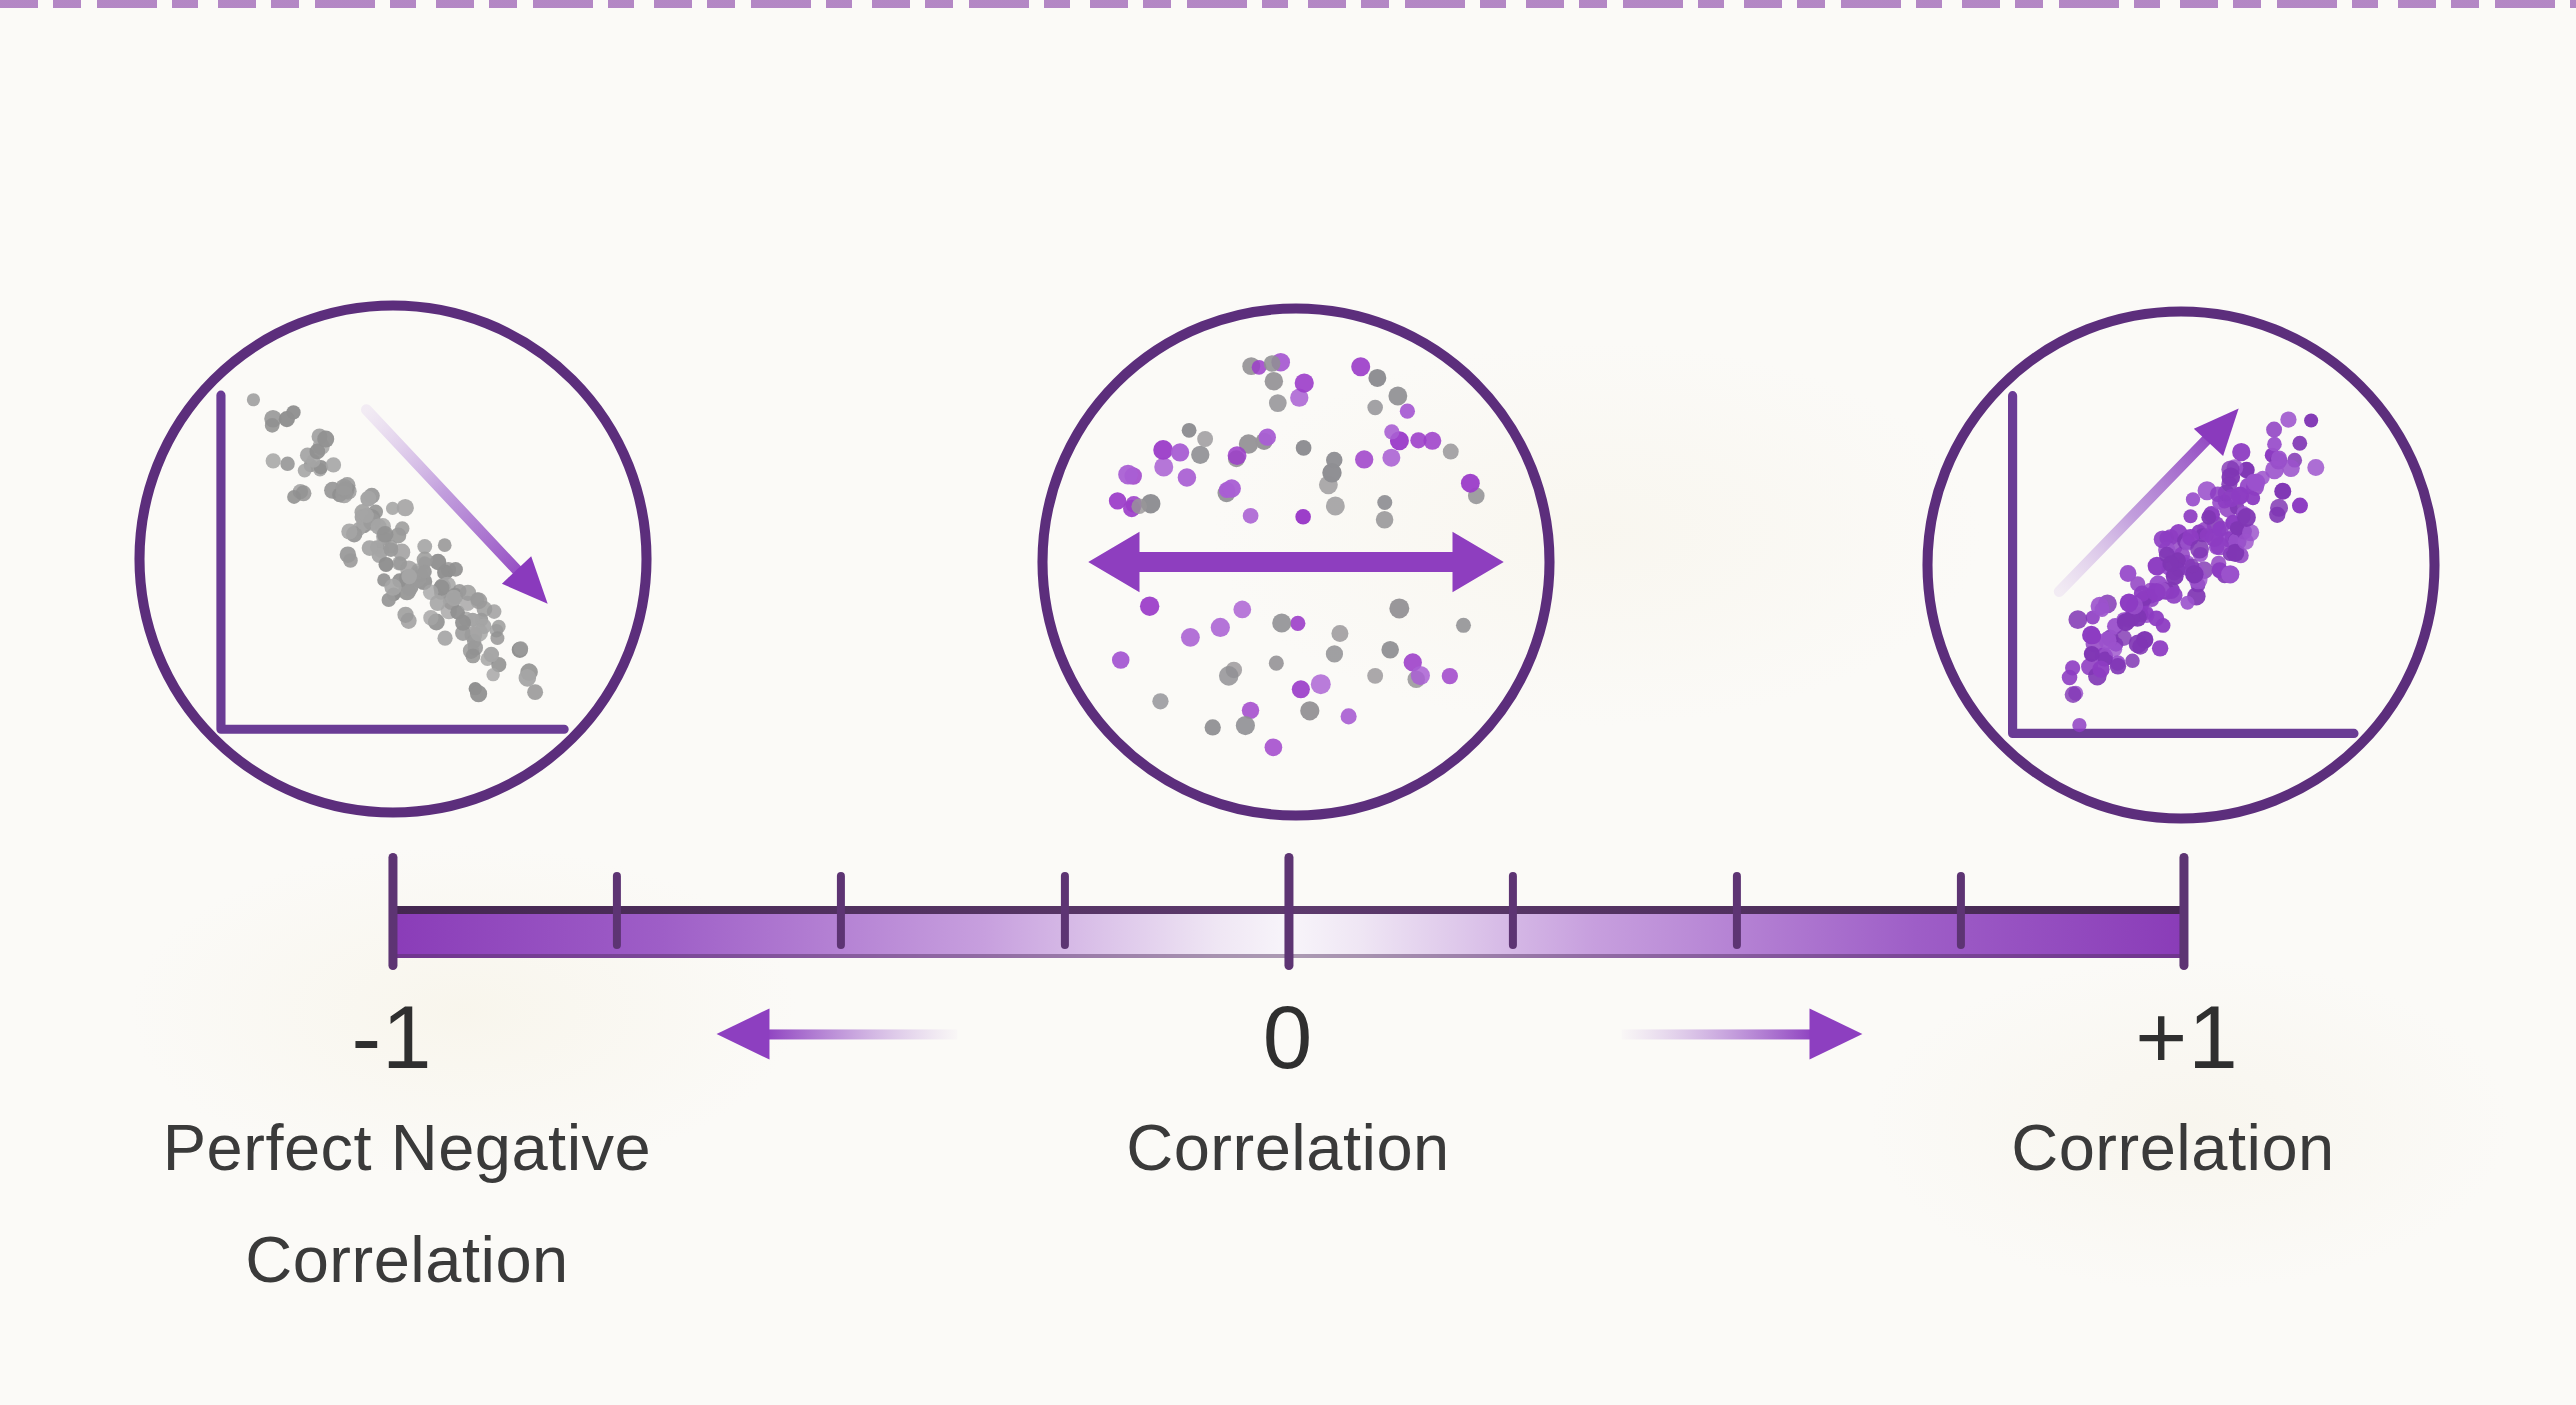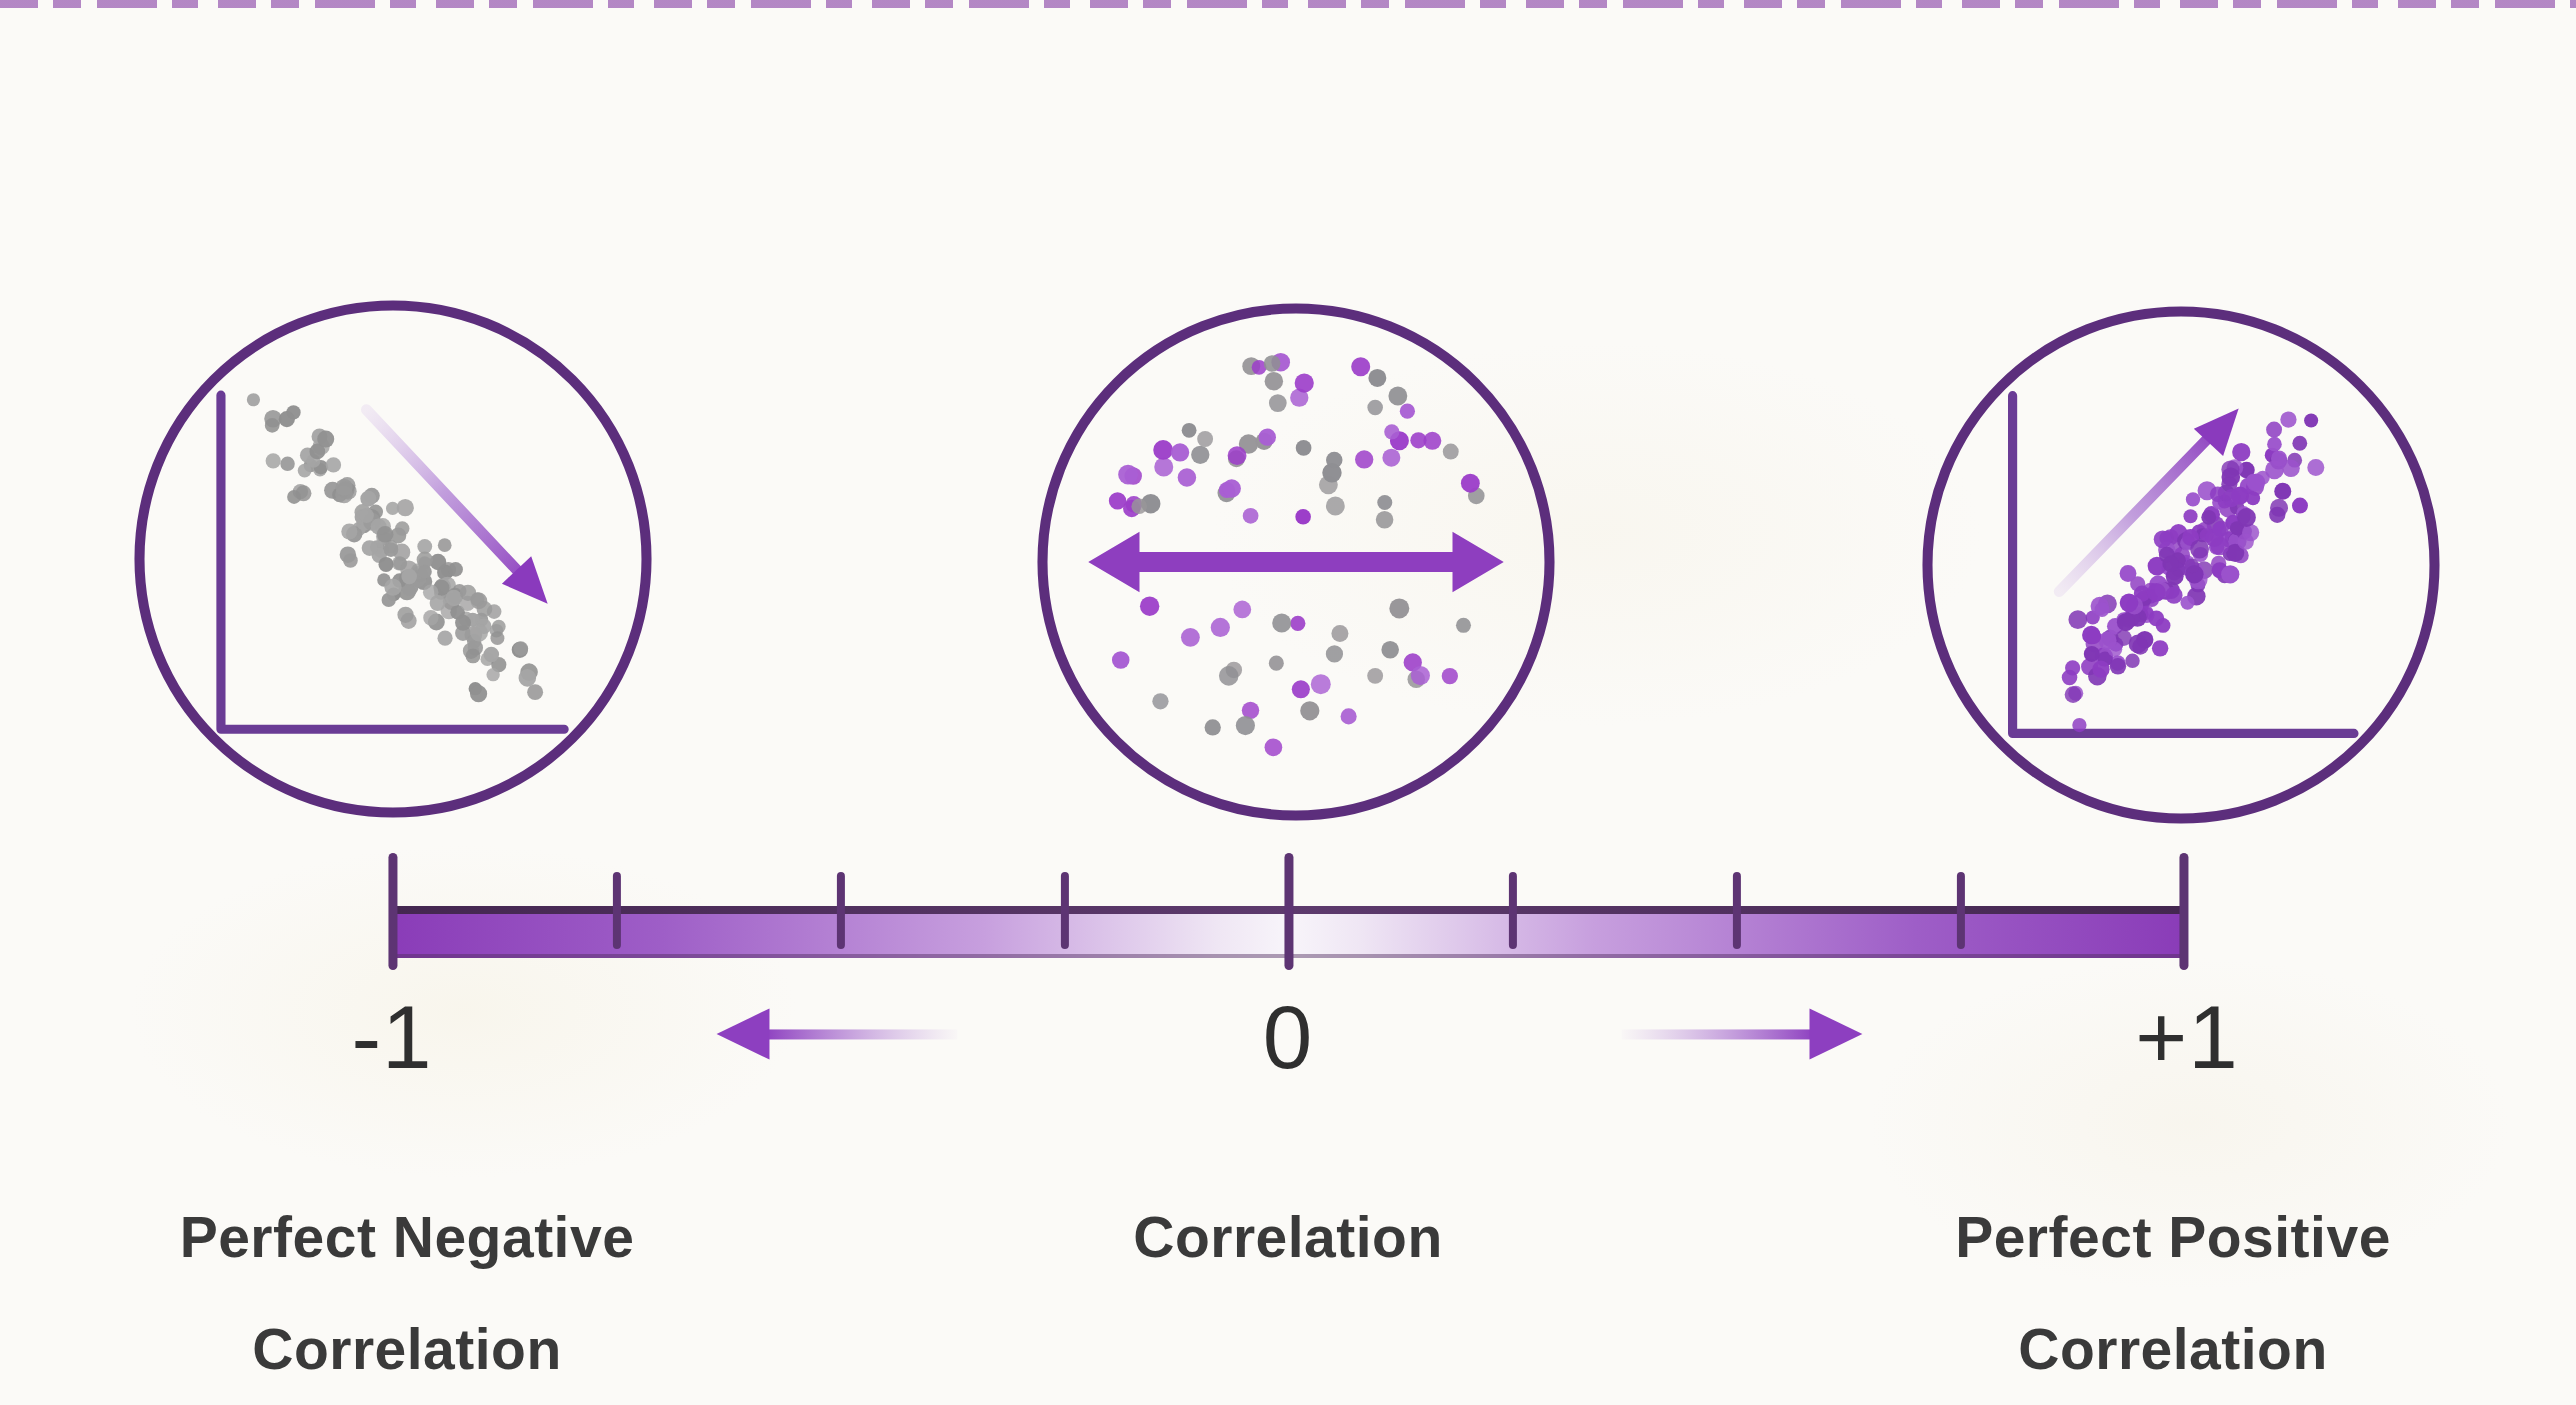--- a/index.html
+++ b/index.html
@@ -31,22 +31,22 @@
     background:linear-gradient(90deg,#442750 0%,#5d3a6d 50%,#442750 100%);
   }
   .tick{position:absolute;background:#5d3473;border-radius:5.5px;transform:translateX(-50%);}
   .tick.minor{top:872px;height:77px;width:8.2px;}
   .tick.major{top:853px;height:117px;width:9.1px;}
   .num{
     position:absolute;top:986px;transform:translateX(-50%);
     font-size:89px;font-weight:500;color:#2f2f2f;letter-spacing:0.9px;white-space:nowrap;
   }
   .caption{
-    position:absolute;top:1181px;width:732px;text-align:center;
-    font-size:57px;line-height:112px;color:#3a3a3a;font-weight:700;letter-spacing:0.5px;
+    position:absolute;top:1092px;width:732px;text-align:center;
+    font-size:65px;line-height:112px;color:#3a3a3a;font-weight:400;letter-spacing:0.5px;
   }
   .nl-arrow{position:absolute;top:1003px;}
 </style>
 </head>
 <body>
 
 <div id="canvas">
 
   <div class="top-strip"></div>
 
@@ -534,18 +534,17 @@
   </svg>
 
   <div class="caption" style="left:41px">
     <div>Perfect Negative</div>
     <div>Correlation</div>
   </div>
   <div class="caption" style="left:922px">
     <div>Correlation</div>
   </div>
   <div class="caption" style="left:1807px">
-    <div>Perfect Positive</div>
     <div>Correlation</div>
   </div>
 
 </div>
 
 
 </body></html>

